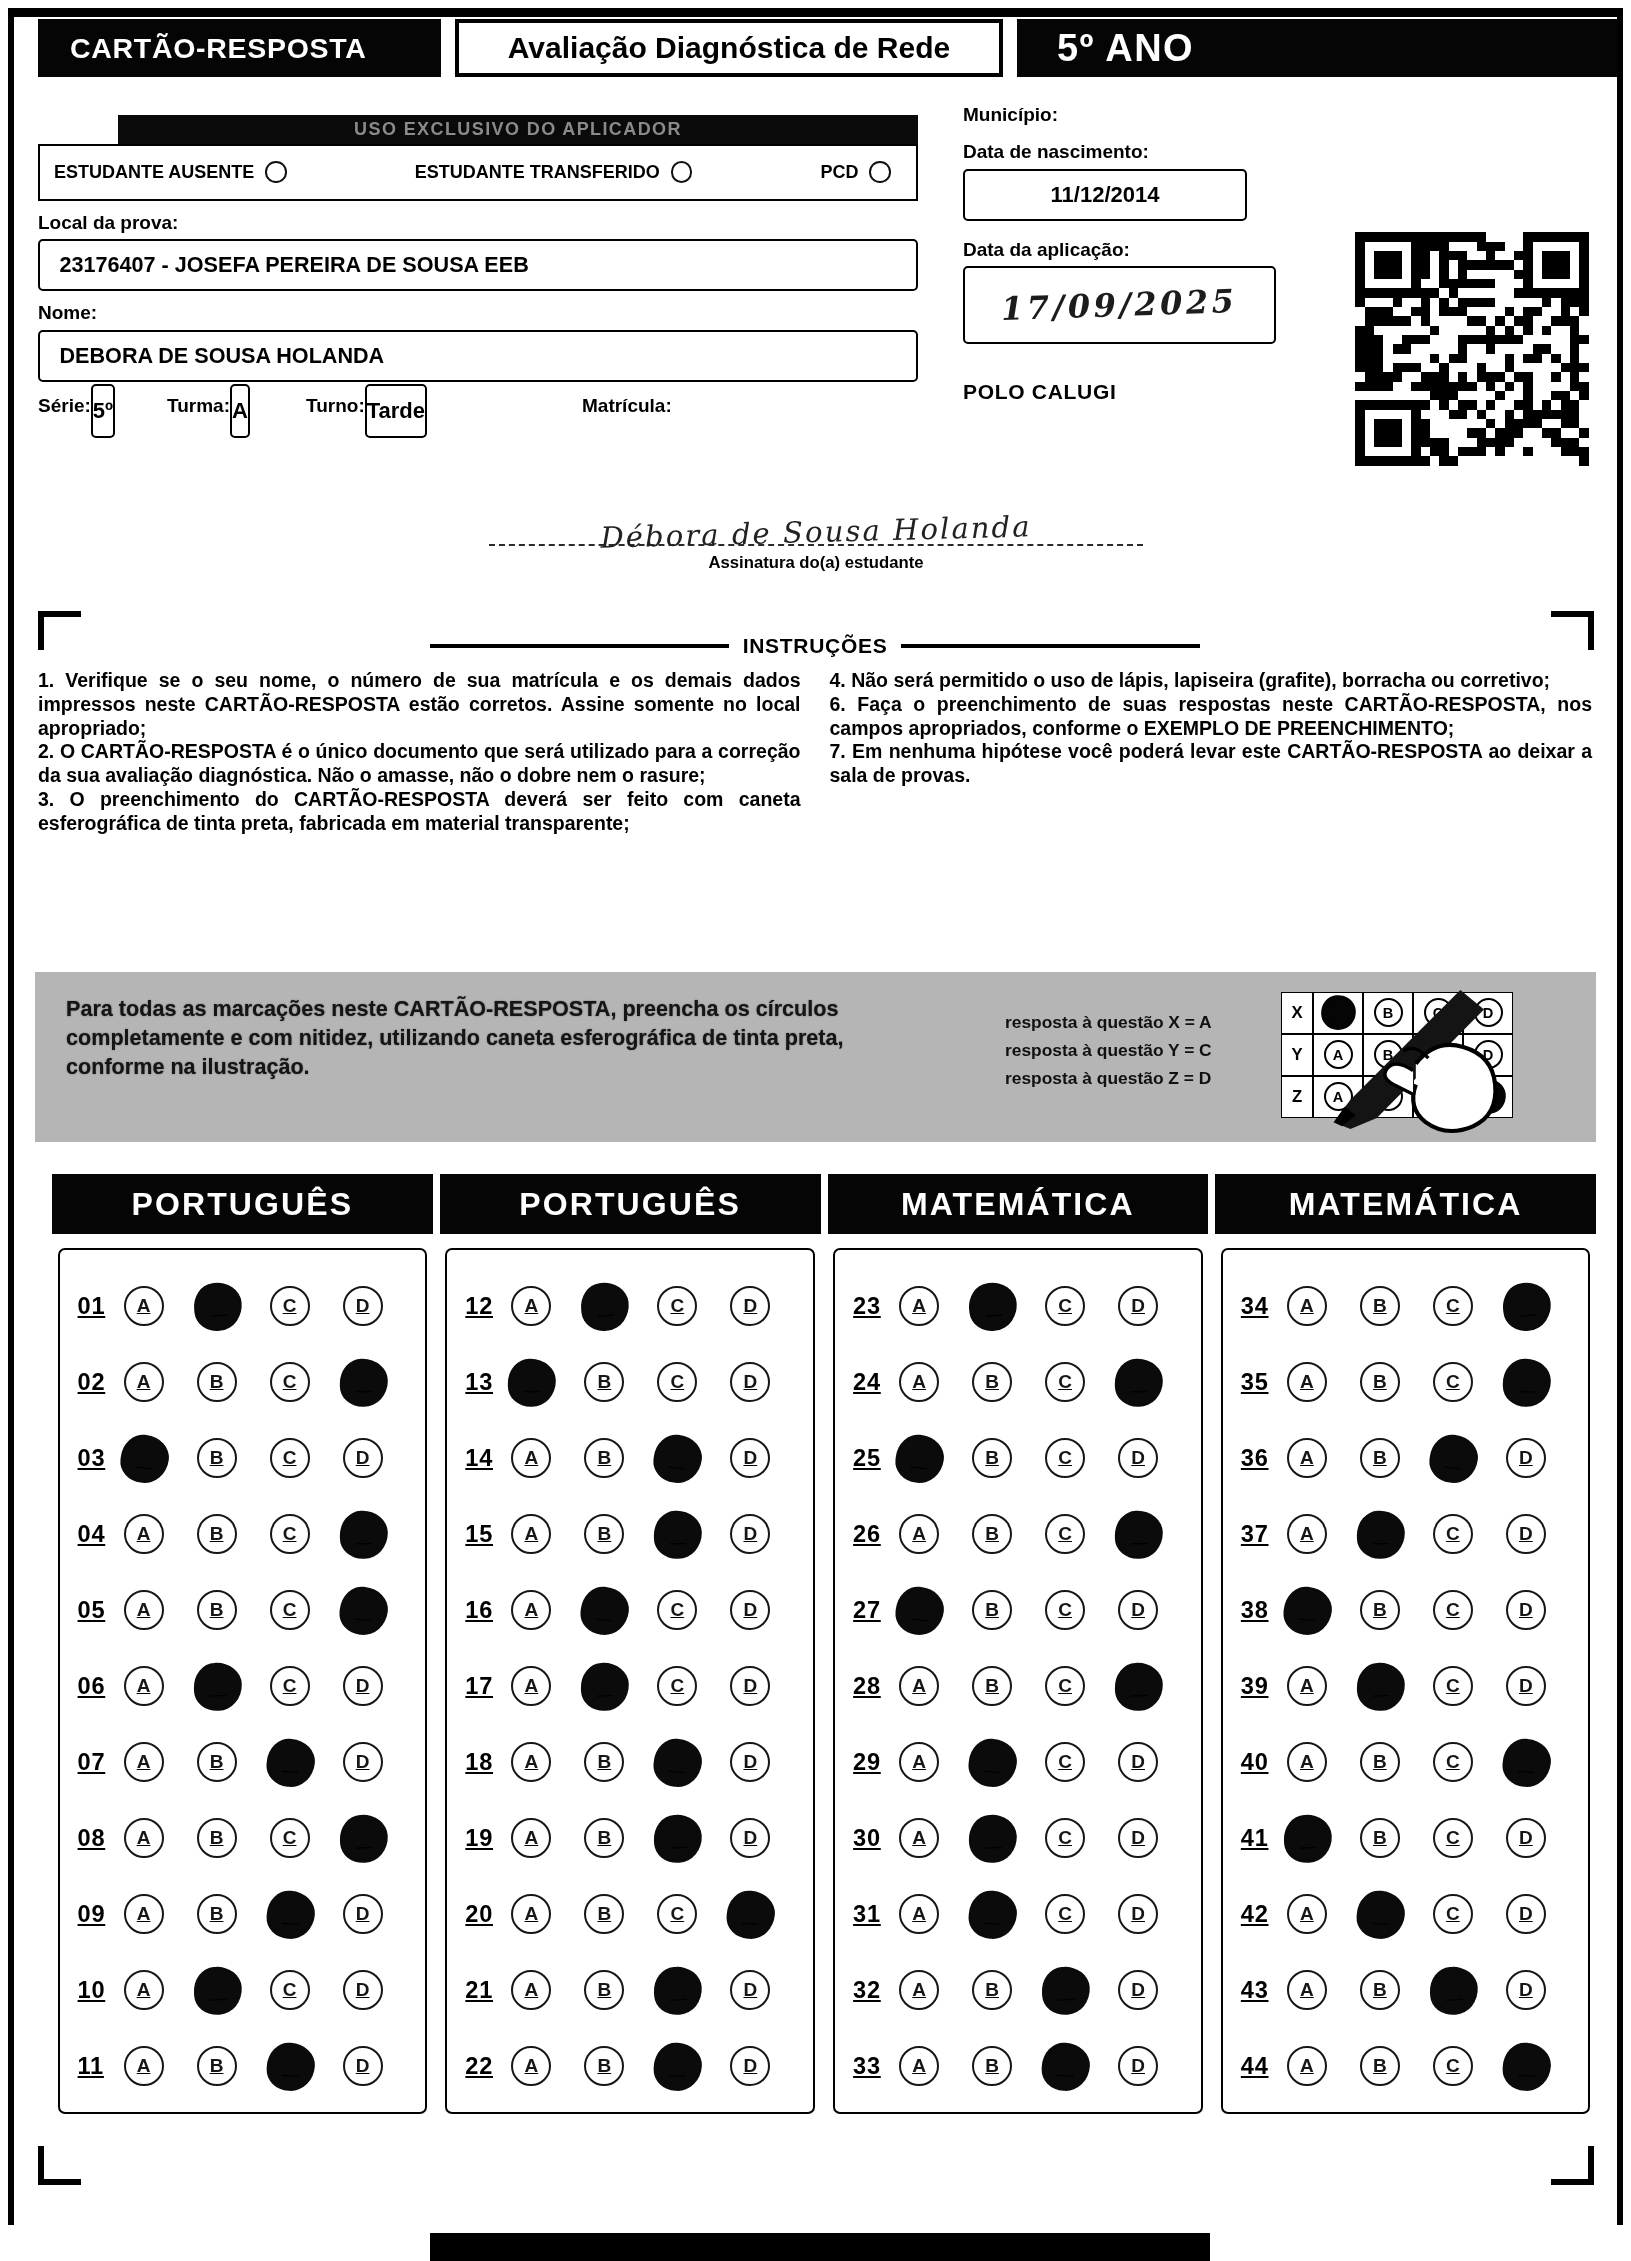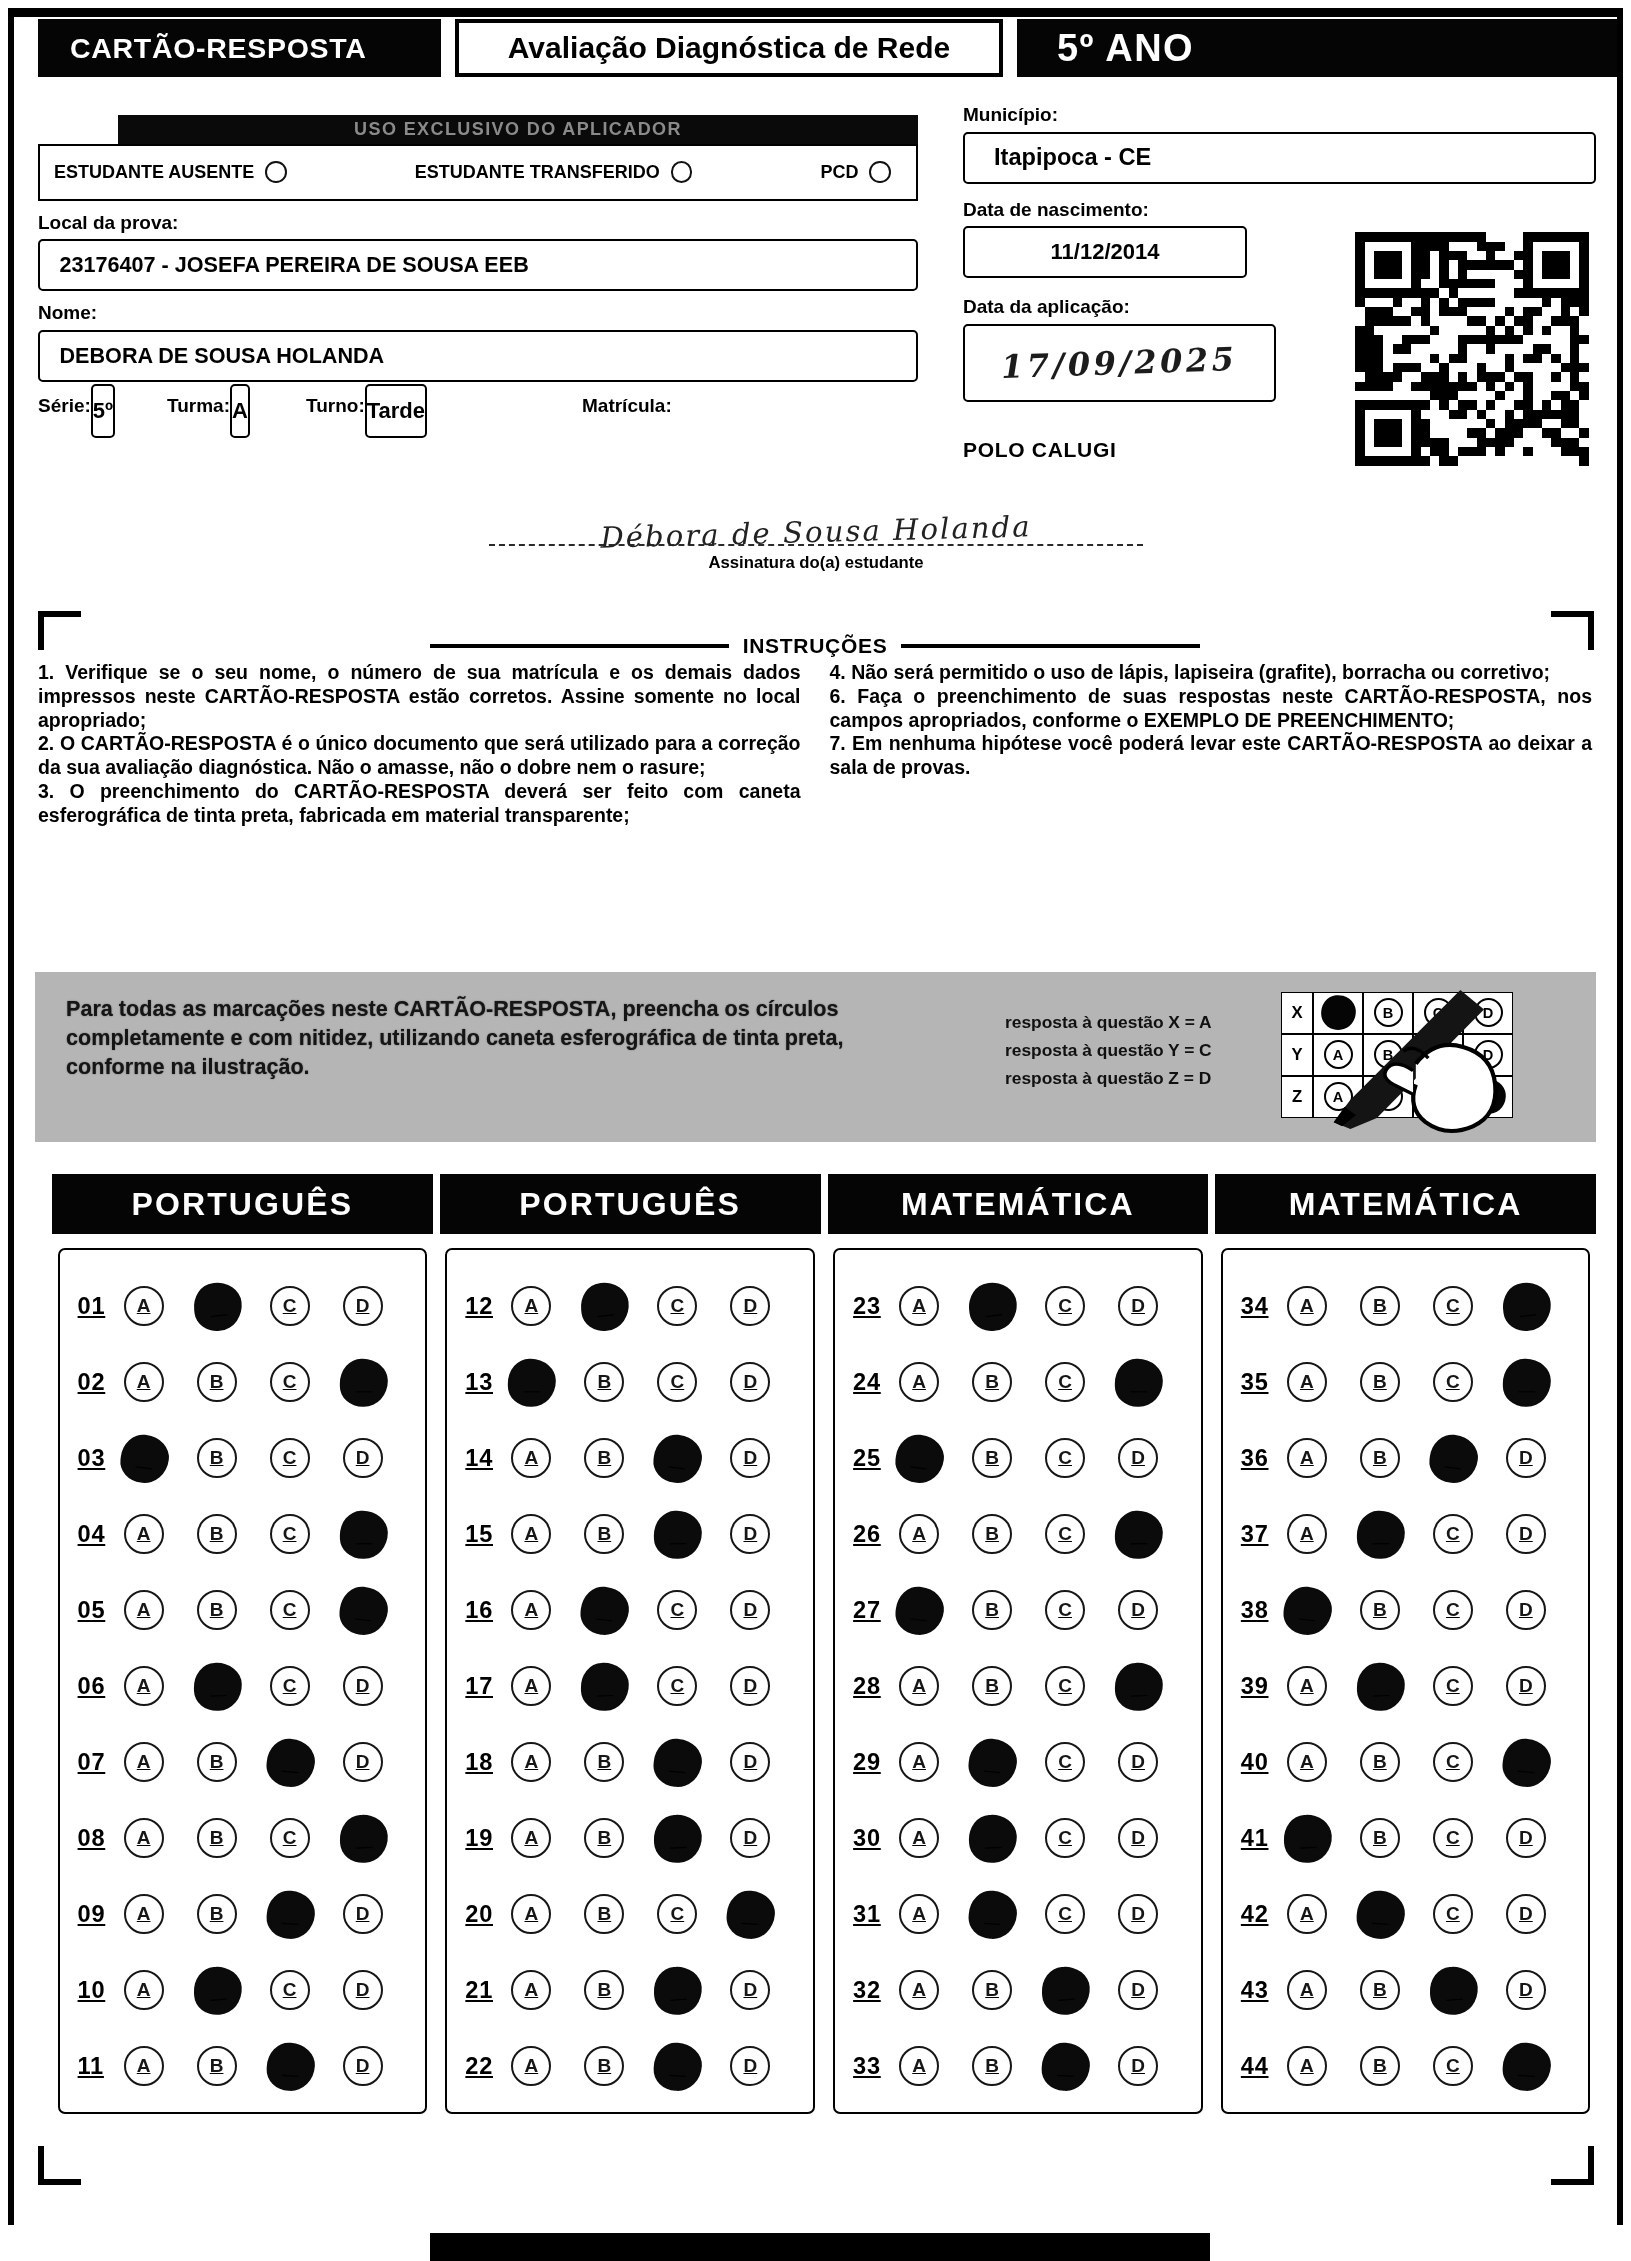--- a/index.html
+++ b/index.html
@@ -79,21 +79,21 @@
   
   .corner { position: absolute; width: 43px; height: 39px; }
   .corner.tl { top: 611px; left: 38px;  border-top: 6.3px solid #000; border-left: 6.3px solid #000; }
   .corner.tr { top: 611px; right: 38px; border-top: 6.3px solid #000; border-right: 6.3px solid #000; }
   .corner.bl { top: 2146px; left: 38px;  border-bottom: 6.3px solid #000; border-left: 6.3px solid #000; }
   .corner.br { top: 2146px; right: 38px; border-bottom: 6.3px solid #000; border-right: 6.3px solid #000; }
   
   .instructions { position: absolute; top: 634px; left: 38px; right: 40px; }
   .inst-title { display: flex; align-items: center; justify-content: center; gap: 14px; font-size: 21px; font-weight: bold; letter-spacing: 0.7px; }
   .inst-title .line { width: 299px; height: 3.5px; background: #000; }
-  .inst-cols { display: flex; gap: 29px; margin-top: 3px; }
+  .inst-cols { display: flex; gap: 29px; margin-top: 11px; }
   .inst-col { flex: 1; font-size: 19.5px; font-weight: bold; line-height: 1.22; text-align: justify; }
   .inst-col p { margin: 0; }
   
   .fill-band { position: absolute; top: 972px; left: 35px; right: 36px; height: 170px; background: #b5b5b5; }
   .band-text {
     position: absolute; left: 31px; top: 22px; width: 834px;
     font-size: 21.6px; font-weight: bold; color: #151515; line-height: 1.35;
     text-shadow: 0 0 1.4px rgba(25,25,25,0.65);
   }
   .band-legend { position: absolute; left: 970px; top: 36px; font-size: 17.4px; font-weight: bold; line-height: 1.62; color: #111; }
@@ -194,21 +194,20 @@
         <div class="value-box">Tarde</div>
       </div>
       <div class="inline-field w-matricula">
         <label class="fld-label">Matrícula:</label>
       </div>
     </div>
   </div>
 
   <div class="right-col">
     <label class="fld-label" style="margin-top:0">Município:</label>
-    <div class="value-box">Itapipoca - CE</div>
 
     <label class="fld-label" style="margin-top:15.3px">Data de nascimento:</label>
     <div class="value-box box-nasc">11/12/2014</div>
 
     <label class="fld-label" style="margin-top:18px">Data da aplicação:</label>
     <div class="value-box box-aplic">
       <span class="handwriting">17/09/2025</span>
     </div>
 
     <div class="polo">POLO CALUGI</div>

